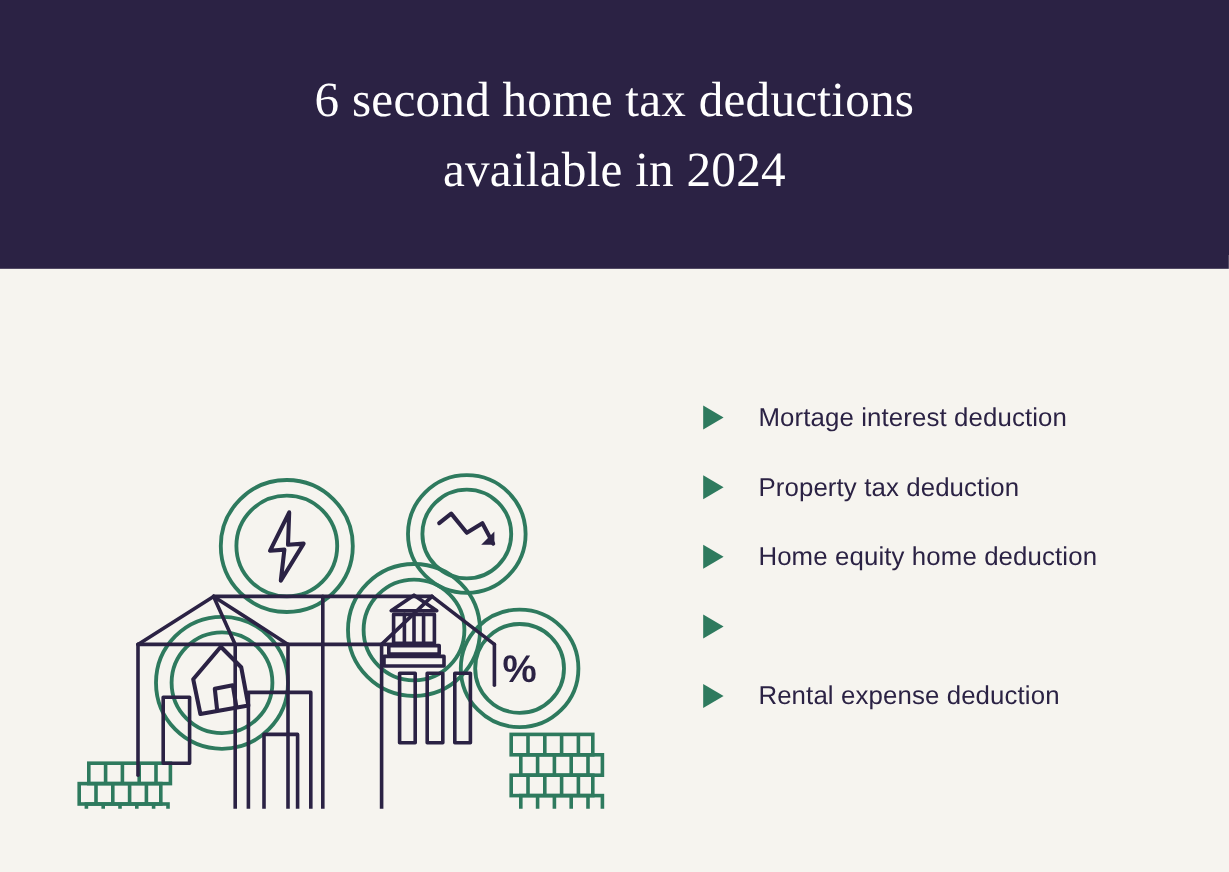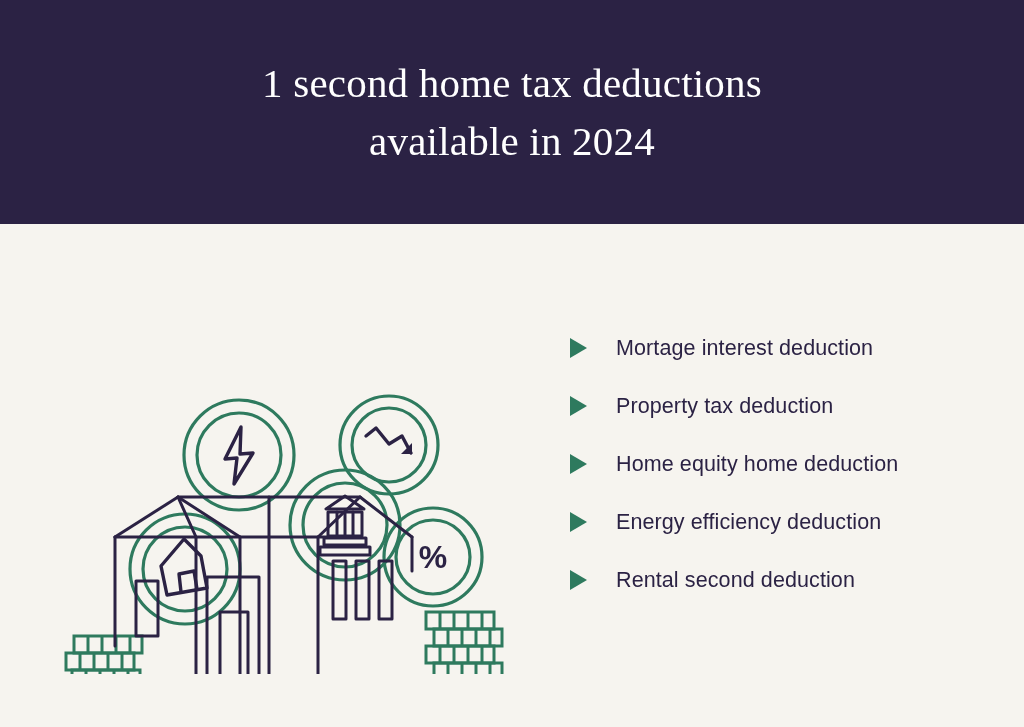--- a/index.html
+++ b/index.html
@@ -64,21 +64,21 @@
     width: 470px;
     height: 380px;
   }
   .illustration svg {
     display: block;
   }
 
   
   .deduction-list {
     position: absolute;
-    left: 562px;
+    left: 578px;
     top: 95px;
     width: 430px;
     margin: 0;
     padding: 0;
     list-style: none;
   }
   .deduction-item {
     display: flex;
     align-items: center;
     height: 58px;
@@ -101,21 +101,21 @@
     letter-spacing: 0.1px;
   }
 </style>
 </head>
 <body>
 
 <div class="poster">
 
   <div class="header">
     <h1 class="header-title">
-      <span class="title-line">1 second home tax deductions</span>
+      <span class="title-line">6 second home tax deductions</span>
       <span class="title-line">available in 2024</span>
     </h1>
   </div>
 
   <div class="body-area">
 
     <div class="illustration">
       <svg width="470" height="380" viewBox="0 0 470 380" fill="none" xmlns="http://www.w3.org/2000/svg">
 
         <g transform="translate(122,104)">
@@ -270,22 +270,21 @@
       <li class="deduction-item">
         <span class="bullet-triangle"></span>
         <span class="deduction-label">Property tax deduction</span>
       </li>
       <li class="deduction-item">
         <span class="bullet-triangle"></span>
         <span class="deduction-label">Home equity home deduction</span>
       </li>
       <li class="deduction-item">
         <span class="bullet-triangle"></span>
-        <span class="deduction-label">Energy efficiency deduction</span>
-      </li>
-      <li class="deduction-item">
-        <span class="bullet-triangle"></span>
-        <span class="deduction-label">Rental second deduction</span>
+      </li>
+      <li class="deduction-item">
+        <span class="bullet-triangle"></span>
+        <span class="deduction-label">Rental expense deduction</span>
       </li>
     </ul>
 
   </div>
 </div>
 
 </body></html>

